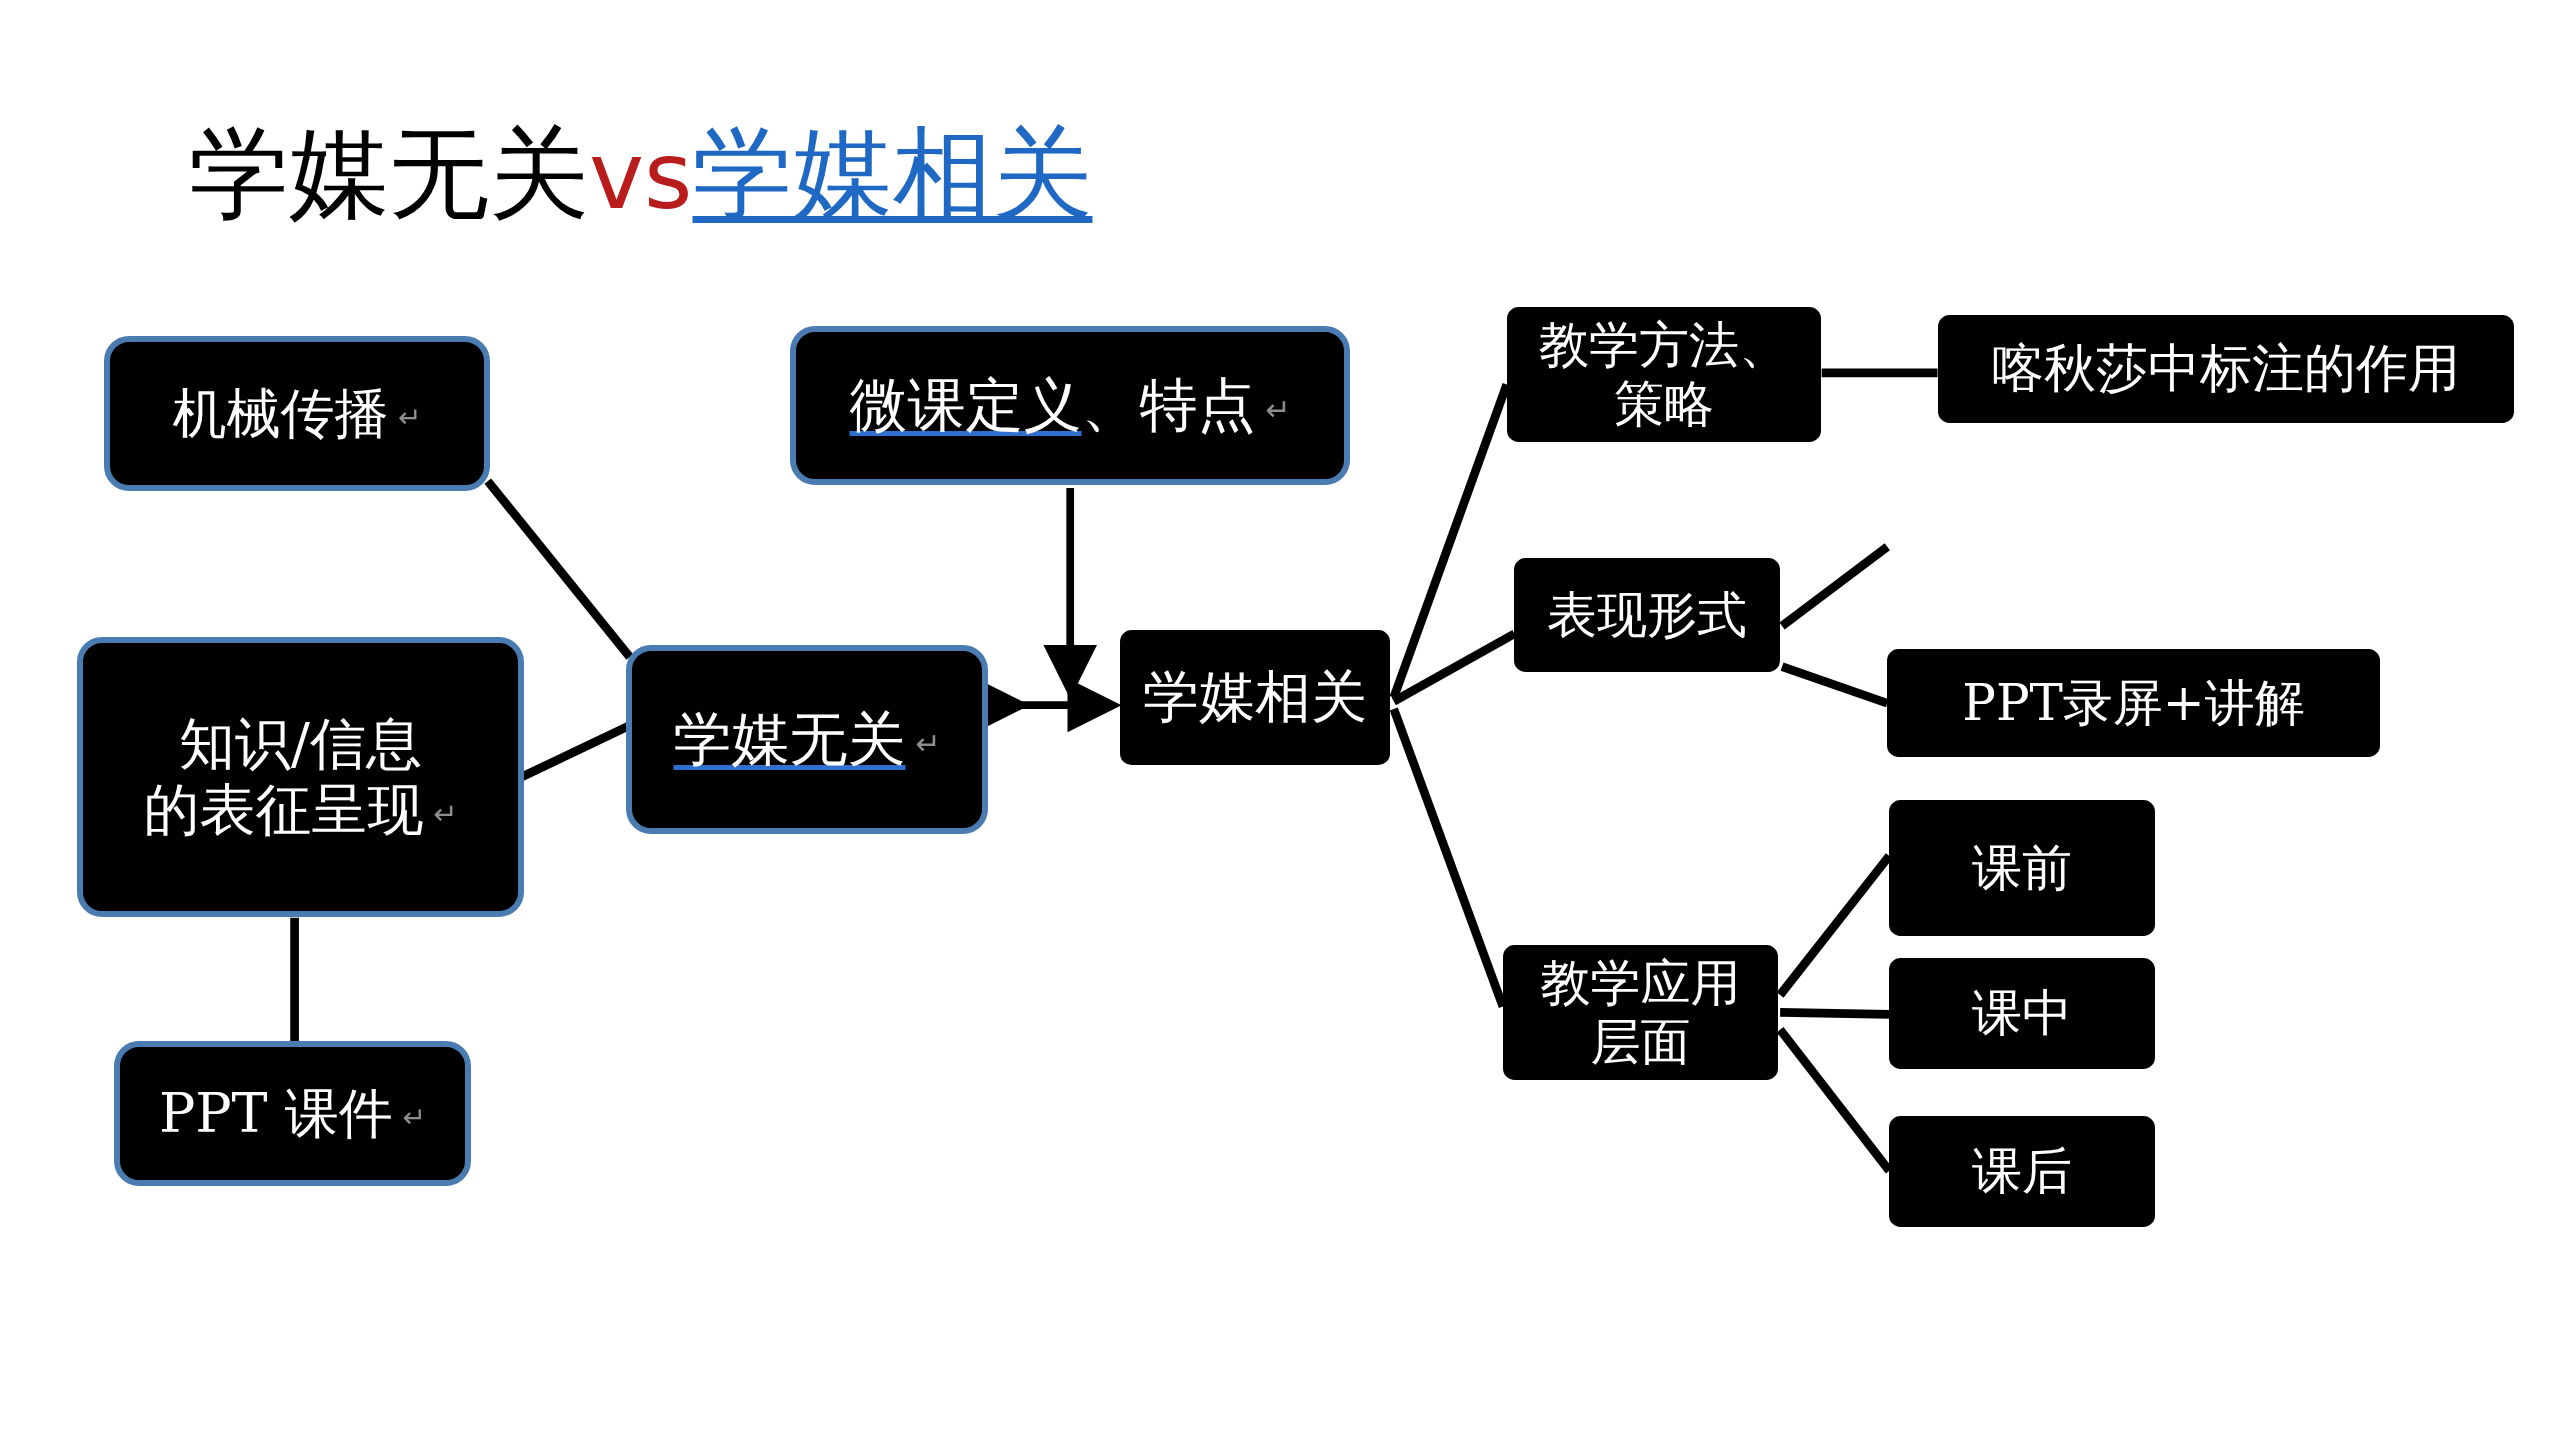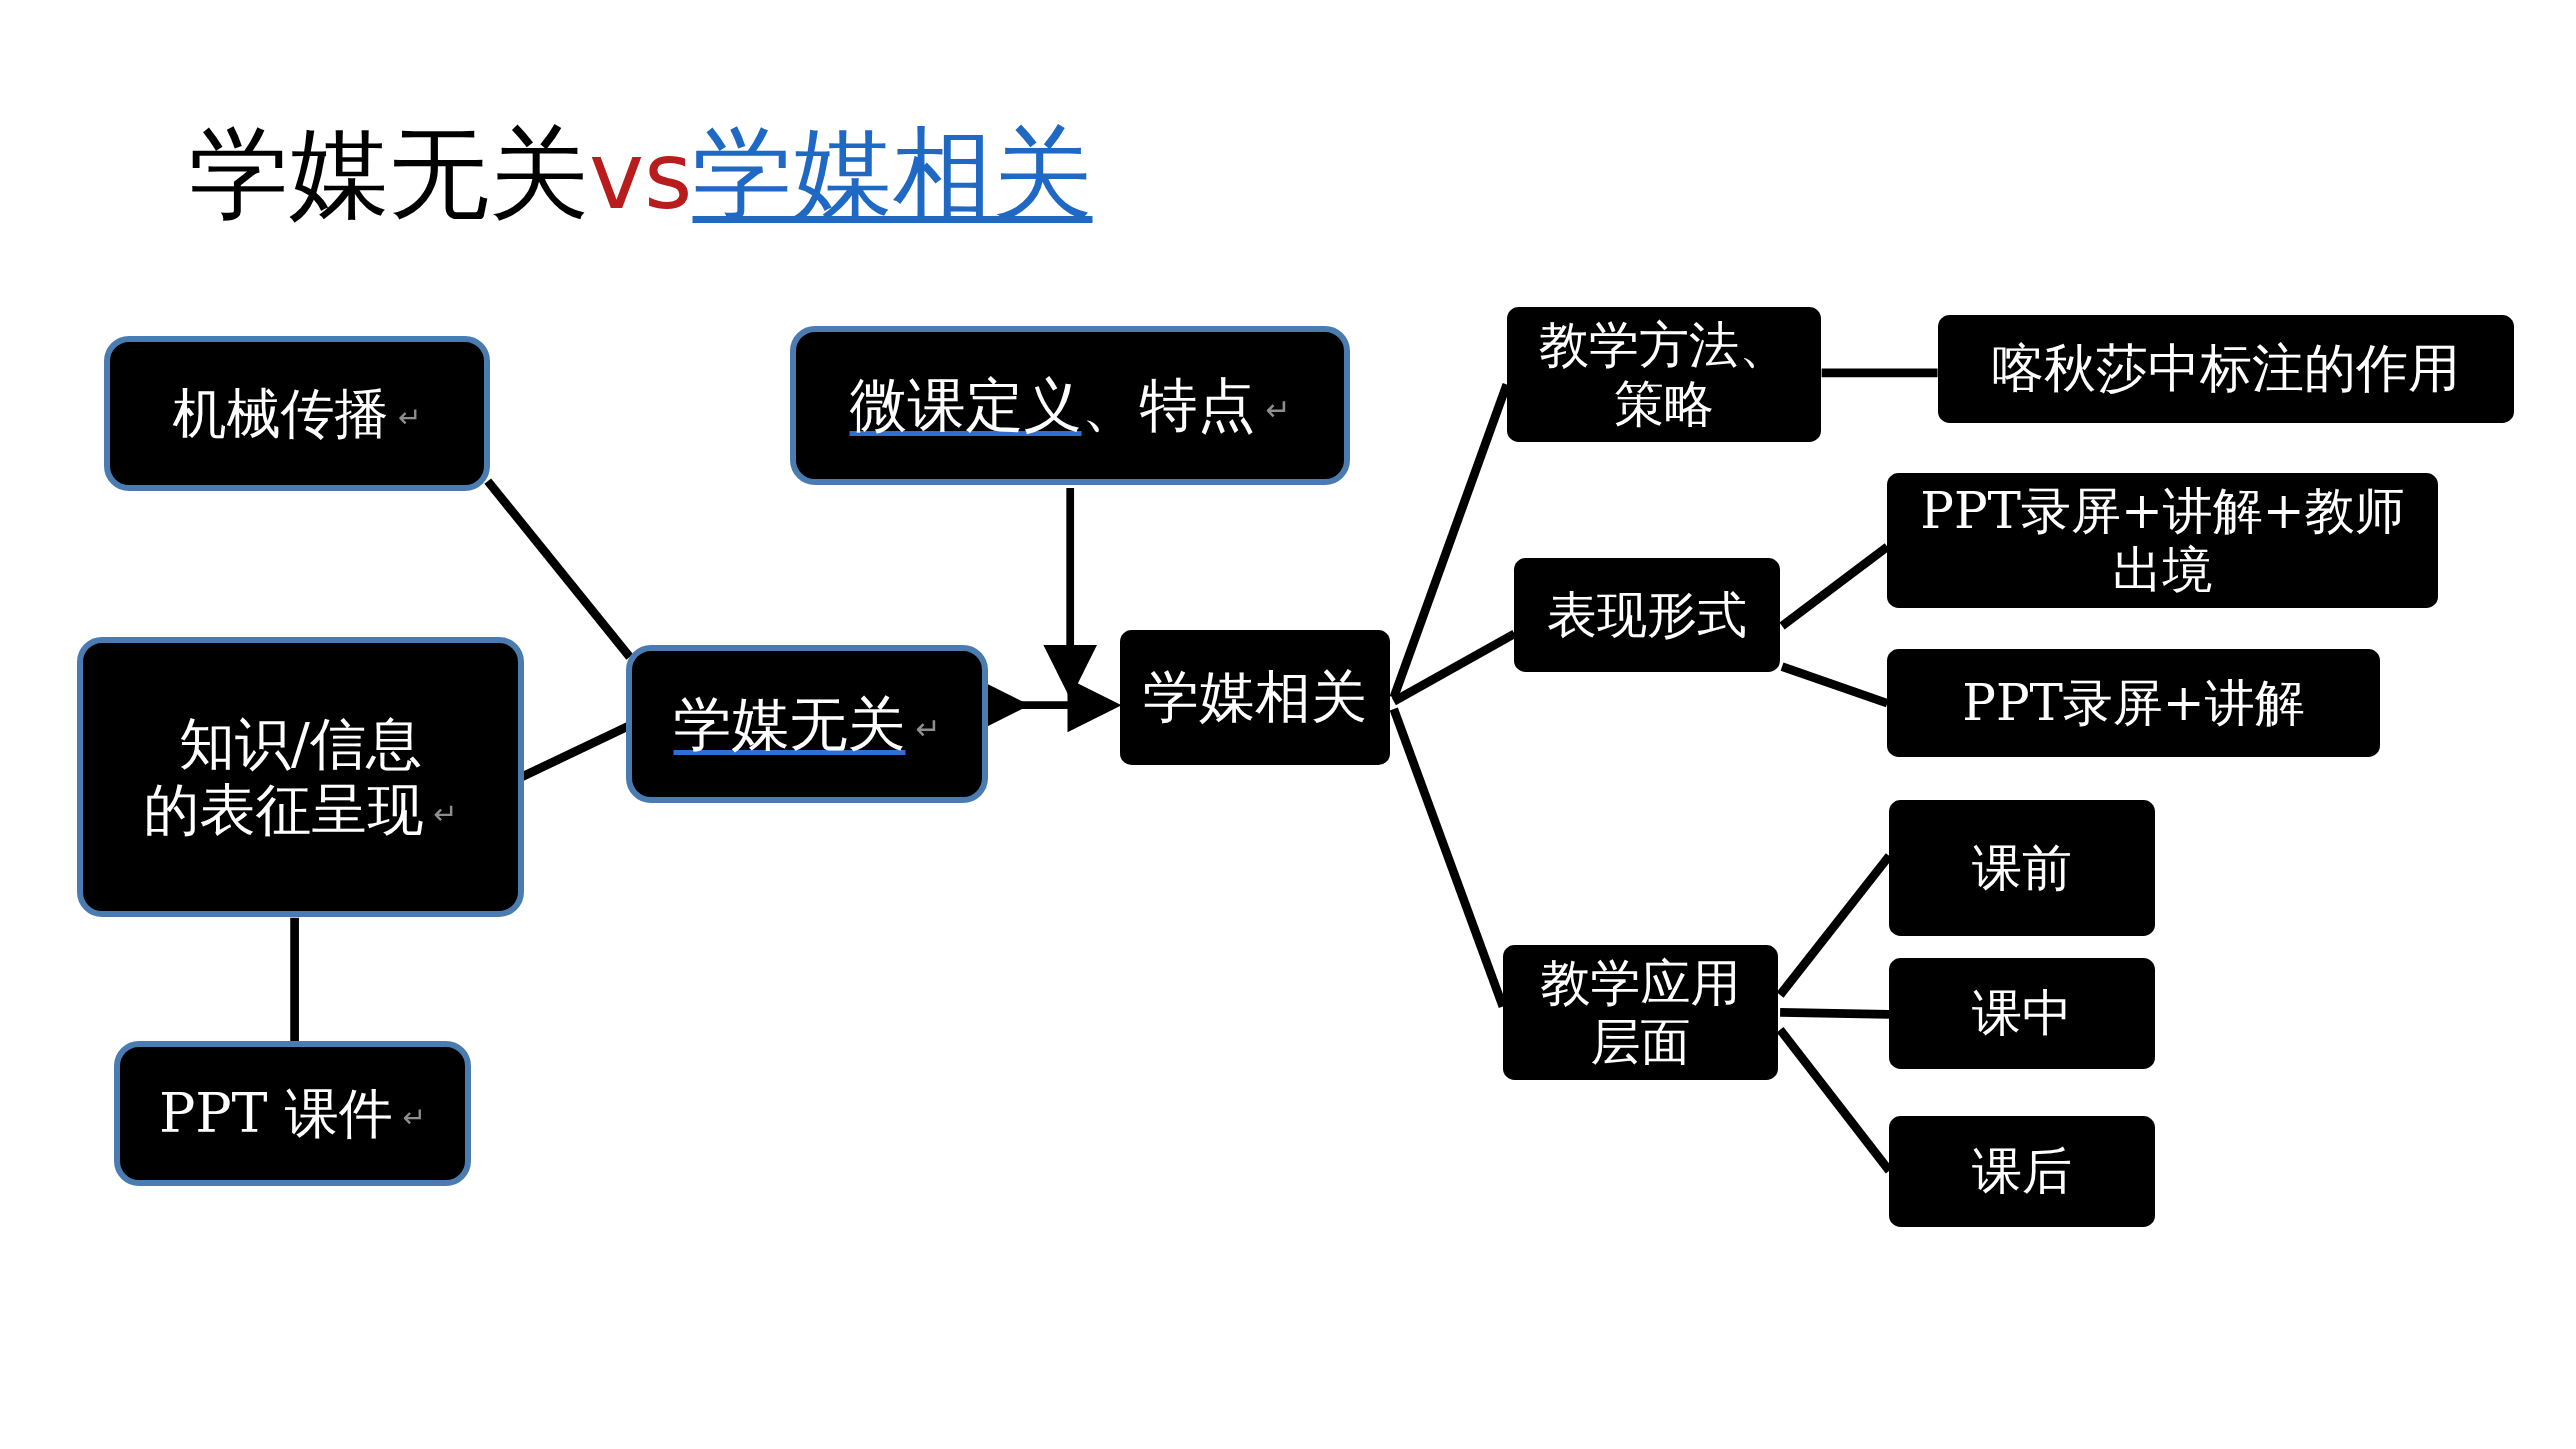--- a/index.html
+++ b/index.html
@@ -87,21 +87,21 @@
     text-decoration-color: #2f6fd0;
     text-decoration-thickness: 4.8px;
     text-underline-offset: 5.8px;
   }
 
   
   #n-jixie      { left: 104px;  top: 336px;  width: 386px; height: 155px; font-size: 54px; align-items: center; }
   #n-zhishi     { left: 77px;   top: 637px;  width: 447px; height: 280px; font-size: 56px; }
   #n-ppt-kj     { left: 114px;  top: 1041px; width: 357px; height: 145px; font-size: 54px; }
   #n-weike      { left: 790px;  top: 326px;  width: 560px; height: 159px; font-size: 58px; }
-  #n-wuguan     { left: 626px;  top: 645px;  width: 362px; height: 158px; font-size: 58px; }
+  #n-wuguan     { left: 626px;  top: 645px;  width: 362px; height: 189px; font-size: 58px; }
   #n-xiangguan  { left: 1120px; top: 630px;  width: 270px; height: 135px; font-size: 56px; }
 
   #n-fangfa     { left: 1507px; top: 307px;  width: 314px; height: 135px; font-size: 50px; }
   #n-kaqiusha   { left: 1938px; top: 315px;  width: 576px; height: 108px; font-size: 52px; }
   #n-biaoxian   { left: 1514px; top: 558px;  width: 266px; height: 114px; font-size: 50px; align-items: center; }
   #n-ppt-all    { left: 1887px; top: 473px;  width: 551px; height: 135px; font-size: 50px; }
   #n-ppt-lj     { left: 1887px; top: 649px;  width: 493px; height: 108px; font-size: 50px; }
   #n-yingyong   { left: 1503px; top: 945px;  width: 275px; height: 135px; font-size: 50px; }
   #n-keqian     { left: 1889px; top: 800px;  width: 266px; height: 136px; font-size: 50px; font-family: Liberation Serif, serif; }
   #n-kezhong    { left: 1889px; top: 958px;  width: 266px; height: 111px; font-size: 50px; }
@@ -188,26 +188,20 @@
   </div>
 
   <div class="node plain" id="n-kaqiusha">
     <span class="txt">喀秋莎中标注的作用</span>
   </div>
 
   <div class="node plain" id="n-biaoxian">
     <span class="txt">表现形式</span>
   </div>
 
-  <div class="node plain" id="n-ppt-all">
-    <span class="txt">
-      <span>PPT录屏+讲解+教师</span><br>
-      <span>出境</span>
-    </span>
-  </div>
 
   <div class="node plain" id="n-ppt-lj">
     <span class="txt">PPT录屏+讲解</span>
   </div>
 
   <div class="node plain" id="n-yingyong">
     <span class="txt">
       <span>教学应用</span><br>
       <span>层面</span>
     </span>

